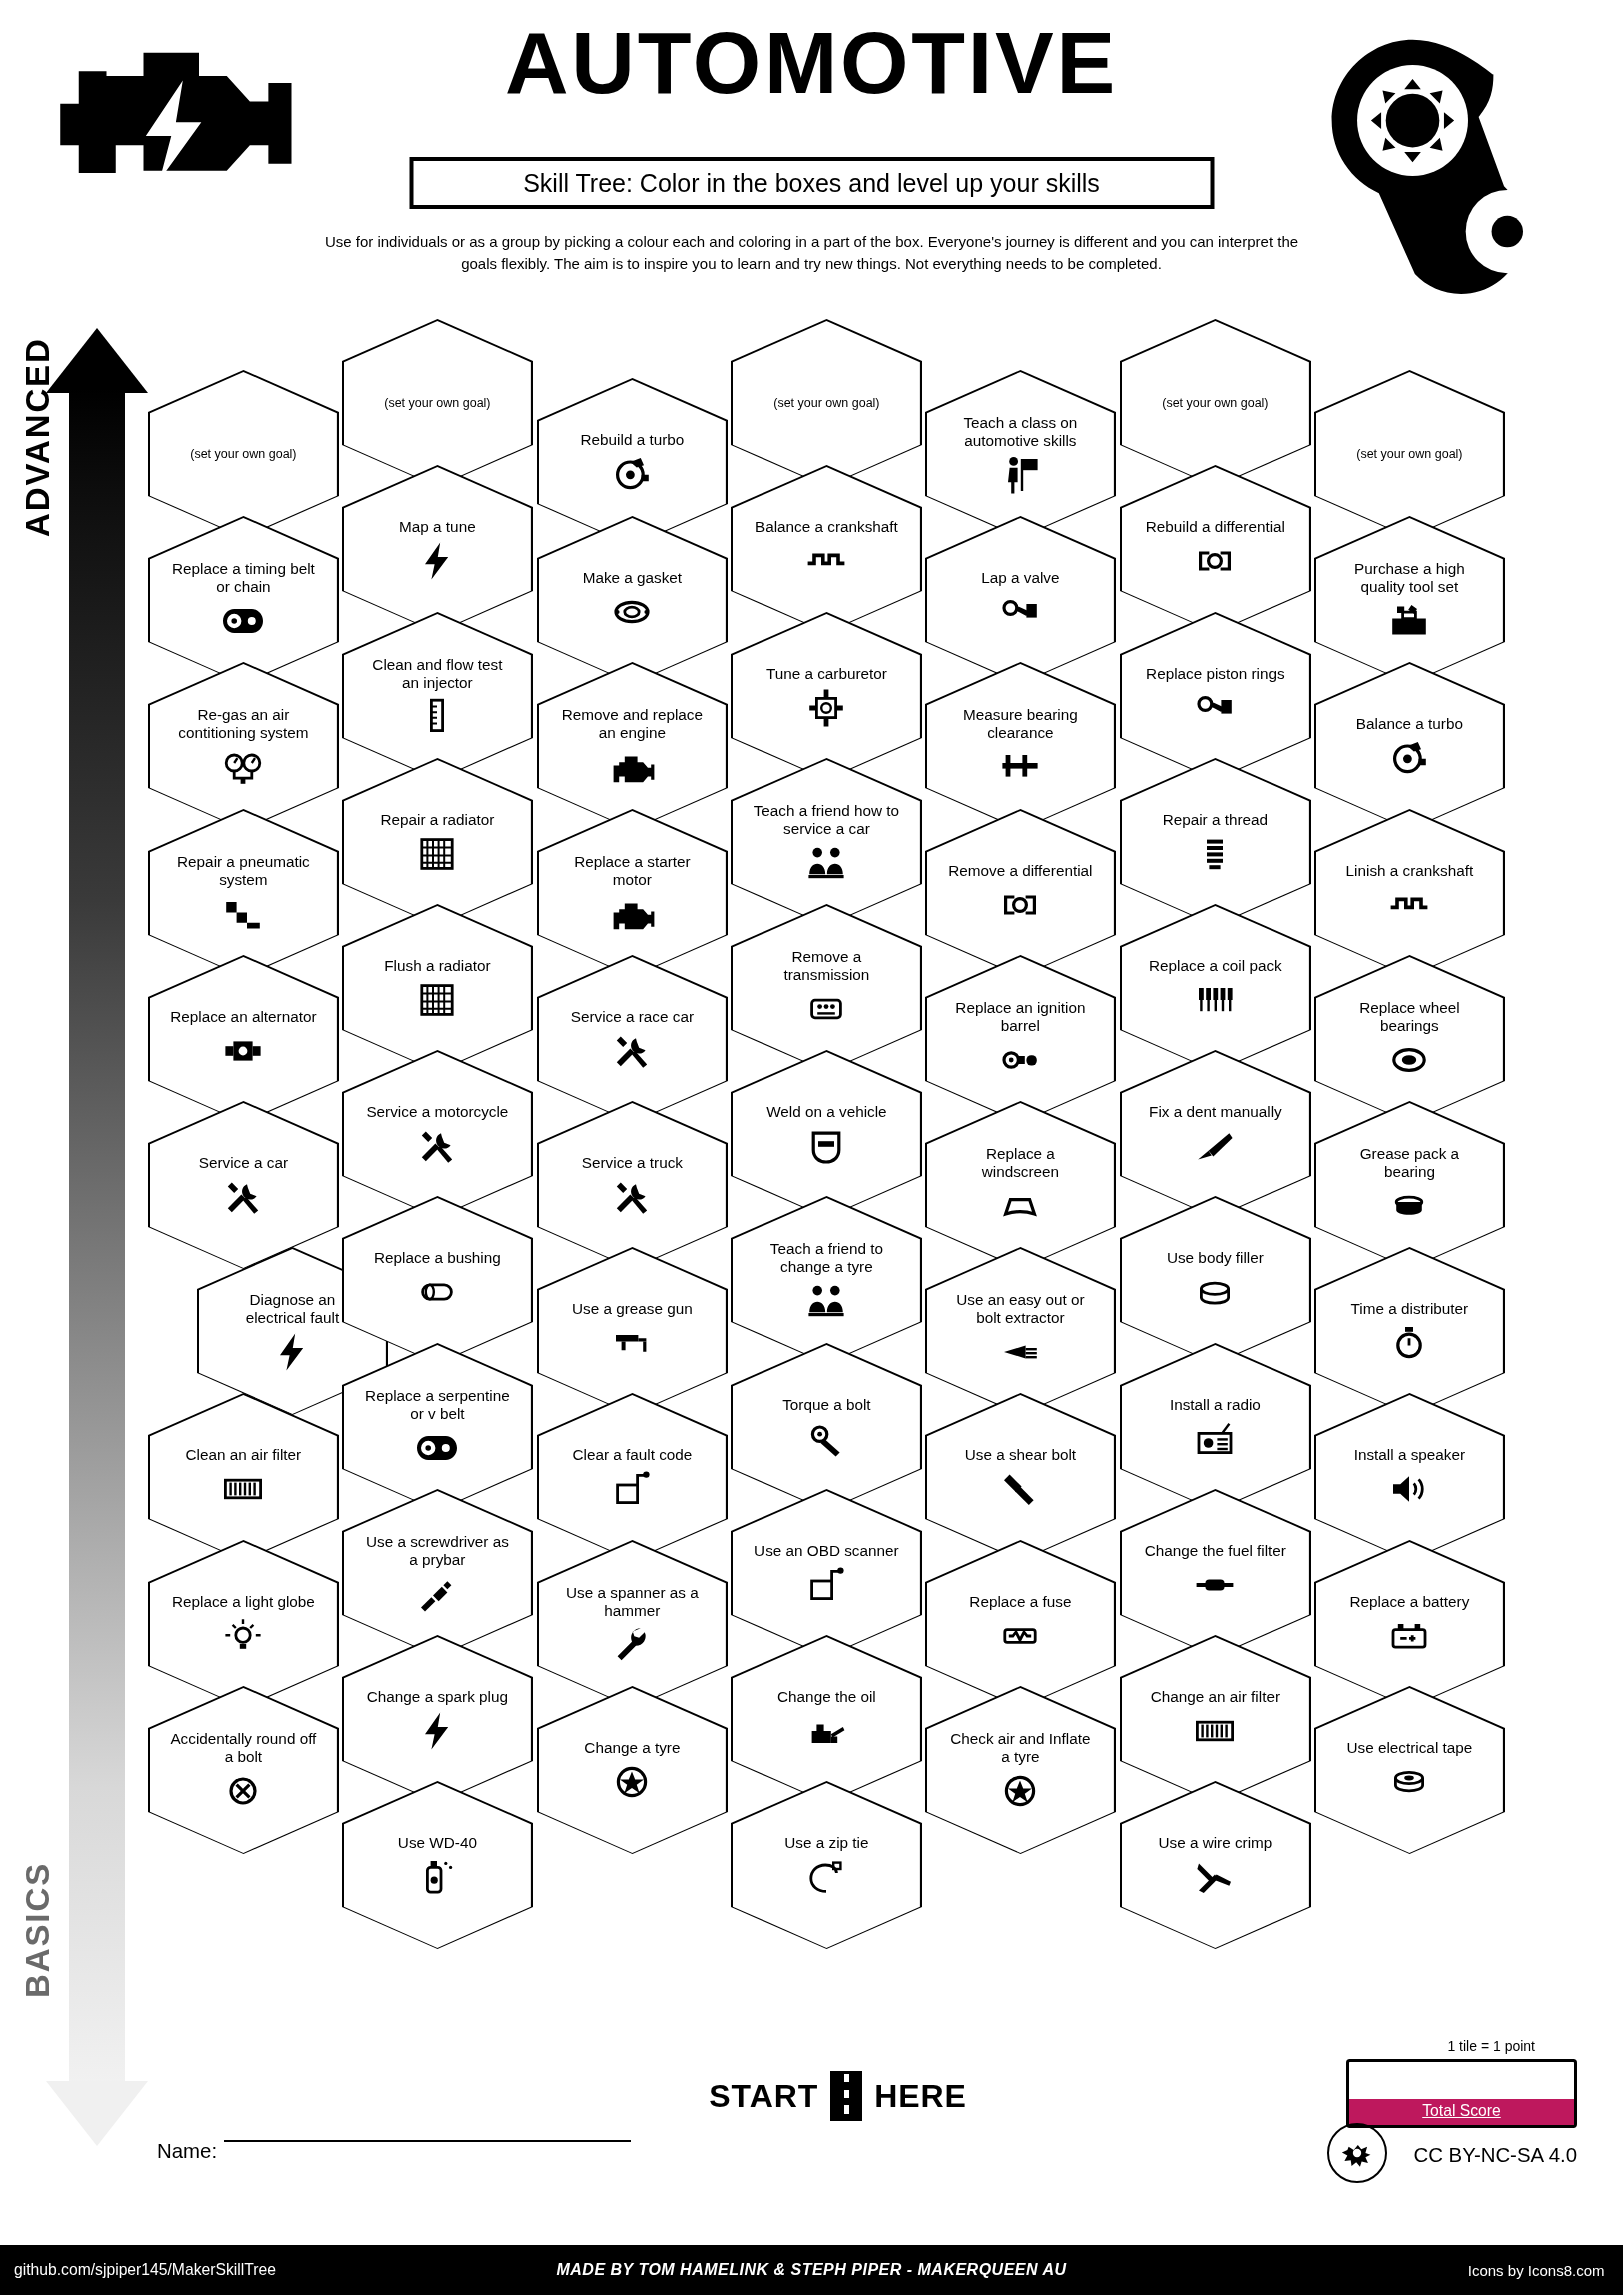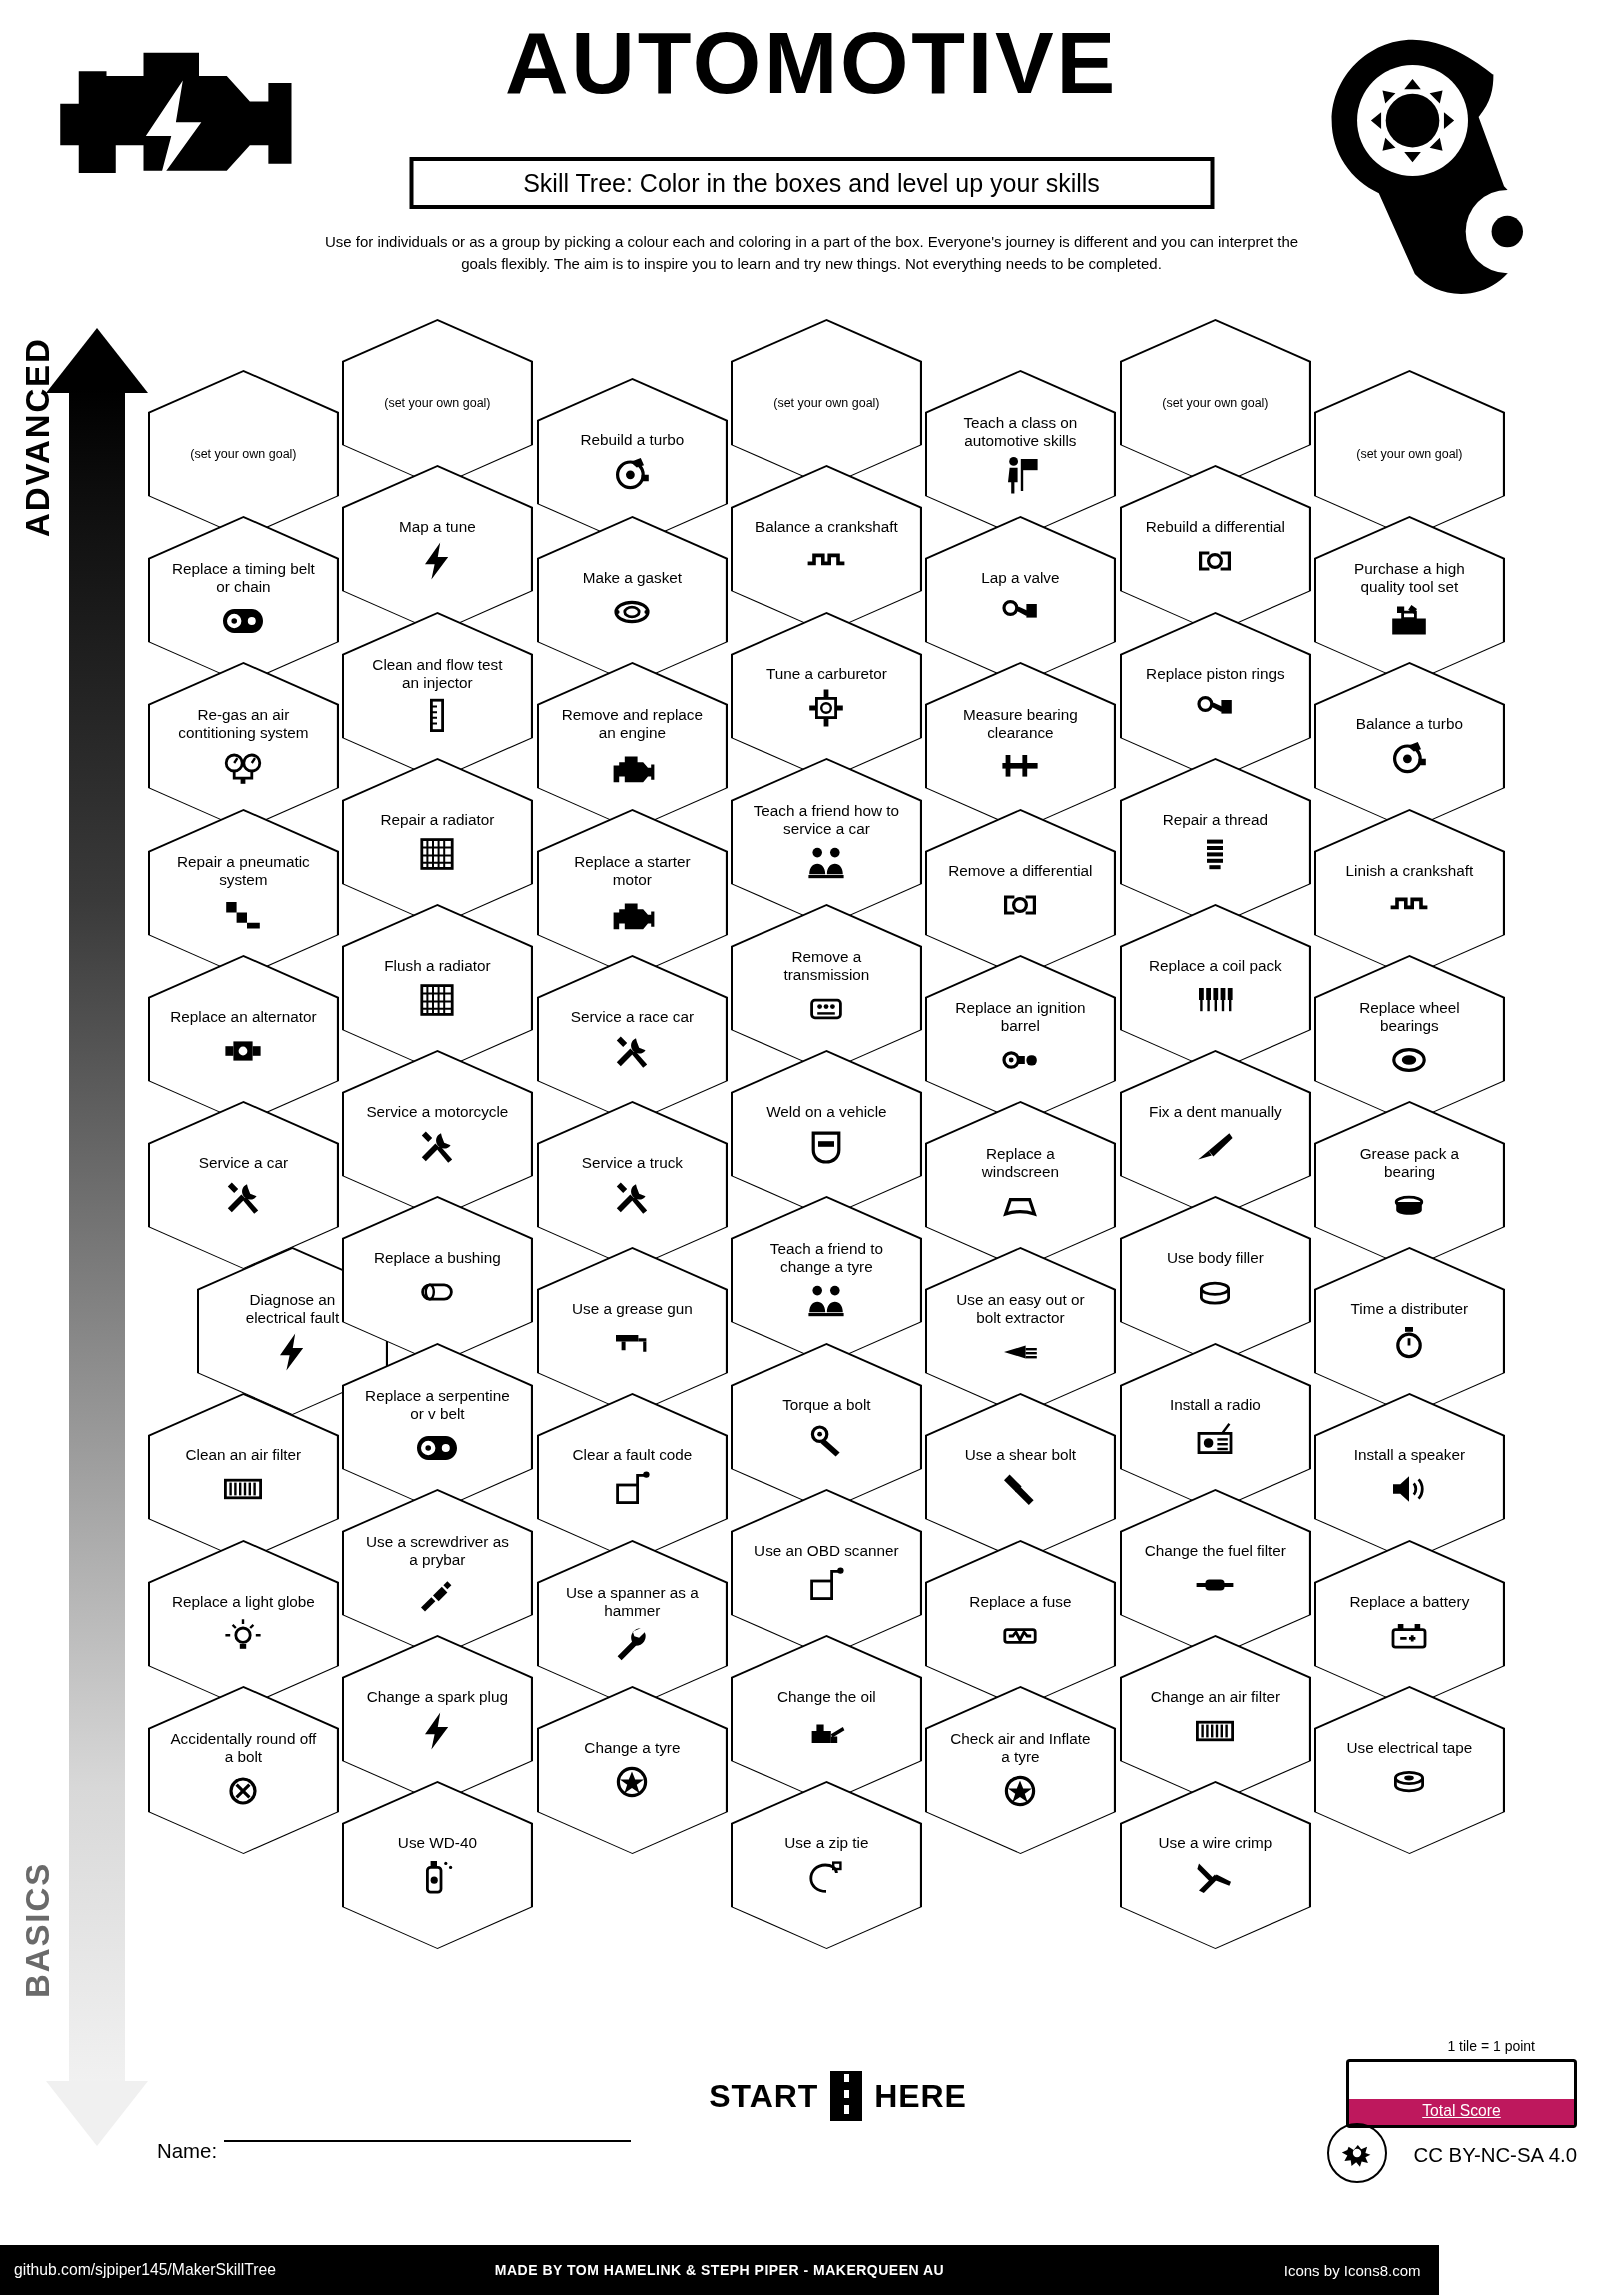--- a/index.html
+++ b/index.html
@@ -257,38 +257,39 @@
     top: 2144px;
     font-size: 20.4px;
     font-weight: 500;
   }
 
   
   #footer {
     position: absolute;
     left: 0;
     bottom: 0;
-    width: 1439px;
+    width: 1623px;
     height: 50px;
     background: #000;
     color: #fff;
     display: flex;
     align-items: center;
   }
   #footer-left {
     position: absolute;
     left: 14px;
     font-size: 15.7px;
   }
   #footer-center {
     width: 100%;
     text-align: center;
-    font-size: 14px;
+    font-size: 16px;
     font-weight: bold;
     letter-spacing: 0.5px;
+    font-style: italic;
   }
   #footer-right {
     position: absolute;
     right: 18.5px;
     font-size: 15px;
   }
 </style>
 </head>
 <body>
 

